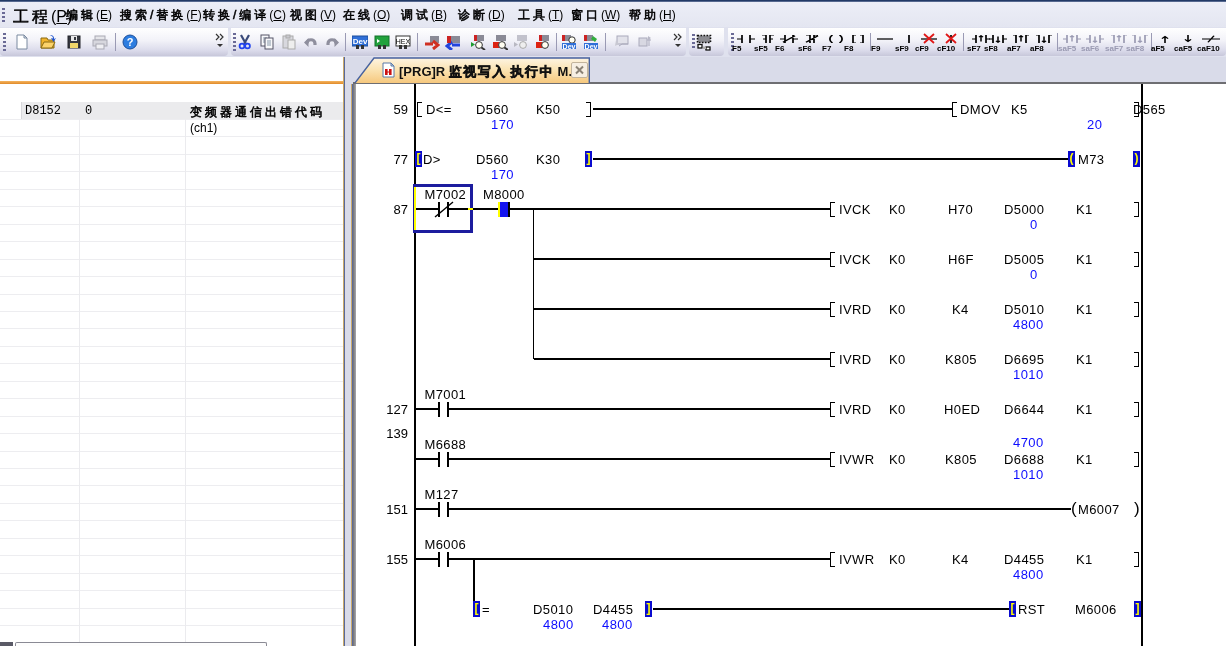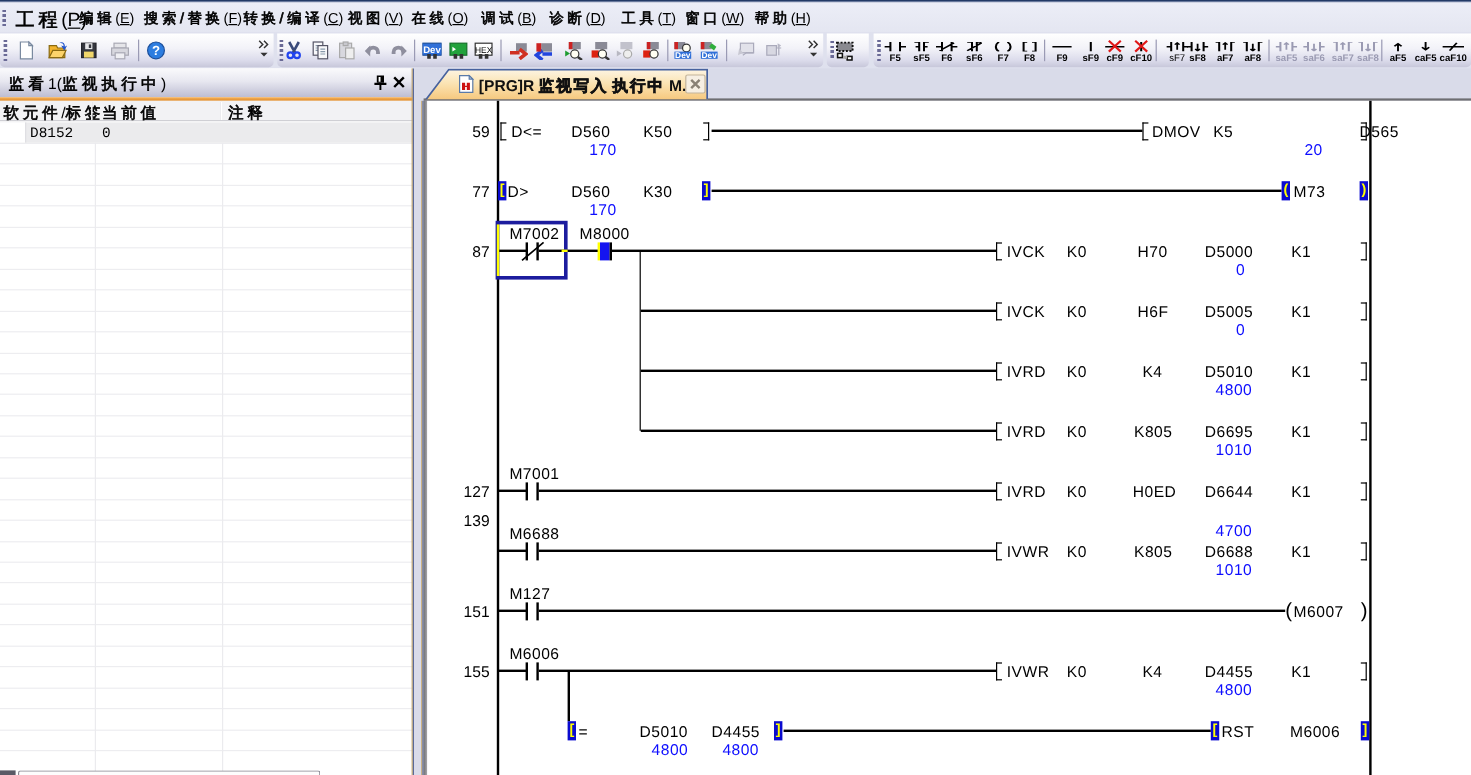--- a/index.html
+++ b/index.html
@@ -9,21 +9,21 @@
 .vl{position:absolute;width:1.5px;background:#000}
 .num{position:absolute;font-size:13px;color:#000;text-align:right;width:30px;line-height:14px}
 .ob{position:absolute;width:5px;height:15px;border-left:1.7px solid #000;border-top:1.6px solid #000;border-bottom:1.6px solid #000}
 .cb{position:absolute;width:5px;height:15px;border-right:1.7px solid #000;border-top:1.6px solid #000;border-bottom:1.6px solid #000}
 .bb{position:absolute;width:7px;height:16px;background:#0b0bcf;color:#ffff00;font-size:12px;line-height:15px;text-align:center;font-weight:bold}
 .lbl{position:absolute;font-size:13px;letter-spacing:.4px;color:#000;line-height:13px;white-space:nowrap}
 .cs{position:absolute;width:2px;height:15px;background:#000}
 .ico{position:absolute;width:16px;height:16px;line-height:0}
 .grip{position:absolute;width:3px;background-image:repeating-linear-gradient(#6a6a96 0 2px,transparent 2px 4px)}
 .sep{position:absolute;width:1px;background:#9a9ab4;top:33px;height:18px}
-.fk{position:absolute;text-align:center;font-size:9px;line-height:9px;color:#000;letter-spacing:0}
+.fk{position:absolute;font-size:9px;line-height:9px;color:#000;letter-spacing:0}
 </style></head><body>
 <div class="abs" style="left:0;top:0;width:1226px;height:1px;background:#223a66"></div>
 <div class="abs" style="left:0;top:1px;width:1226px;height:1px;background:#55688f"></div>
 <div class="abs" style="left:0;top:2px;width:1226px;height:25px;background:linear-gradient(#eceef7,#e4e6f1)">
 <div class="grip" style="left:2px;top:6px;height:16px"></div>
 <div class="abs" style="left:13px;top:5px;font-size:16px;color:#000"><span style="letter-spacing:3px;-webkit-text-stroke:0.55px currentColor">工程</span>(<span style="text-decoration:underline">P</span>)</div>
 <div class="abs" style="left:66px;top:5px;font-size:12px;color:#000"><span style="letter-spacing:3px;-webkit-text-stroke:0.55px currentColor">编辑</span>(<span style="text-decoration:underline">E</span>)</div>
 <div class="abs" style="left:120px;top:5px;font-size:12px;color:#000"><span style="letter-spacing:3px;-webkit-text-stroke:0.55px currentColor">搜索/替换</span>(<span style="text-decoration:underline">F</span>)</div>
 <div class="abs" style="left:203px;top:5px;font-size:12px;color:#000"><span style="letter-spacing:3px;-webkit-text-stroke:0.55px currentColor">转换/编译</span>(<span style="text-decoration:underline">C</span>)</div>
 <div class="abs" style="left:290px;top:5px;font-size:12px;color:#000"><span style="letter-spacing:3px;-webkit-text-stroke:0.55px currentColor">视图</span>(<span style="text-decoration:underline">V</span>)</div>
@@ -228,21 +228,21 @@
     </svg><svg class="abs" style="left:3px;top:-2px" width="12" height="11">
       <path d="M1 1l10 9M11 1L1 10" stroke="#e01818" stroke-width="1.8"></path>
     </svg></div>
 <div class="fk" style="left:937px;top:44px;width:28px;color:#000;font-weight:bold;font-size:8px">cF10</div>
 <div class="sep" style="left:963px"></div>
 <div class="abs" style="left:972px;top:35px;width:18px;height:8px;line-height:0"><svg width="18" height="8" viewBox="0 0 18 11" preserveAspectRatio="none">
       <path d="M0 5.5h4M14 5.5h4M4 0v11M14 0v11" stroke="#000" stroke-width="1.7" fill="none"></path>
     </svg><svg class="abs" style="left:0;top:0" width="18" height="8" viewBox="0 0 18 11" preserveAspectRatio="none">
       <path d="M9 9V1M7 3l2-2 2 2" stroke="#000" stroke-width="1.5" fill="none"></path>
     </svg></div>
-<div class="fk" style="left:967px;top:44px;width:28px;color:#000;font-weight:normal;font-size:8px">sF7</div>
+<div class="fk" style="left:967px;top:44px;width:28px;color:#000;font-weight:bold;font-size:8px">sF7</div>
 <div class="abs" style="left:989px;top:35px;width:18px;height:8px;line-height:0"><svg width="18" height="8" viewBox="0 0 18 11" preserveAspectRatio="none">
       <path d="M0 5.5h4M14 5.5h4M4 0v11M14 0v11" stroke="#000" stroke-width="1.7" fill="none"></path>
     </svg><svg class="abs" style="left:0;top:0" width="18" height="8" viewBox="0 0 18 11" preserveAspectRatio="none">
       <path d="M9 2v8M7 8l2 2 2-2" stroke="#000" stroke-width="1.5" fill="none"></path>
     </svg></div>
 <div class="fk" style="left:984px;top:44px;width:28px;color:#000;font-weight:bold;font-size:8px">sF8</div>
 <div class="abs" style="left:1012px;top:35px;width:18px;height:8px;line-height:0"><svg width="18" height="8" viewBox="0 0 18 11" preserveAspectRatio="none">
       <path d="M1 0h3M14 0h3M4 0v11M14 0v11" stroke="#000" stroke-width="1.7" fill="none"></path>
     </svg><svg class="abs" style="left:0;top:0" width="18" height="8" viewBox="0 0 18 11" preserveAspectRatio="none">
       <path d="M9 9V1M7 3l2-2 2 2" stroke="#000" stroke-width="1.5" fill="none"></path>
@@ -286,44 +286,26 @@
 <div class="fk" style="left:1151px;top:44px;width:28px;color:#000;font-weight:bold;font-size:8px">aF5</div>
 <div class="abs" style="left:1179px;top:35px;width:18px;height:8px;line-height:0"><svg width="18" height="8" viewBox="0 0 18 11" preserveAspectRatio="none">
       <path d="M9 0v9M6 6l3 3 3-3" stroke="#000" stroke-width="1.6" fill="none"></path>
     </svg></div>
 <div class="fk" style="left:1174px;top:44px;width:28px;color:#000;font-weight:bold;font-size:8px">caF5</div>
 <div class="abs" style="left:1202px;top:35px;width:18px;height:8px;line-height:0"><svg width="18" height="8" viewBox="0 0 18 11" preserveAspectRatio="none">
       <path d="M0 5.5h18M6 10L12 1" stroke="#000" stroke-width="1.6" fill="none"></path>
     </svg></div>
 <div class="fk" style="left:1197px;top:44px;width:28px;color:#000;font-weight:bold;font-size:8px">caF10</div>
 <div class="abs" style="left:0;top:57px;width:345px;height:589px;background:#fff">
-<div class="abs" style="left:0;top:0;width:345px;height:24px;background:linear-gradient(#fafafc,#e7e7f0 45%,#bdbdd2)">
-<div class="abs" style="left:7px;top:4px;font-size:13px;color:#000"><span style="letter-spacing:3.5px;-webkit-text-stroke:0.55px currentColor">监看</span>1(<span style="letter-spacing:3.5px;-webkit-text-stroke:0.55px currentColor">监视执行中</span>)</div>
-<svg class="abs" style="left:311px;top:5px" width="12" height="14" viewBox="0 0 12 14">
-        <path d="M3 1h6v6H3z" fill="#000"></path>
-        <path d="M4.5 2.2h1.6v4h-1.6z" fill="#fff"></path>
-        <path d="M1 7h10v1.8H1z" fill="#000"></path>
-        <path d="M5.2 8.8h1.6V13H5.2z" fill="#000"></path>
-      </svg>
-<svg class="abs" style="left:327px;top:6px" width="11" height="11" viewBox="0 0 11 11">
-        <path d="M1.5 1.5l8 8M9.5 1.5l-8 8" stroke="#000" stroke-width="2"></path>
-      </svg>
-</div>
 <div class="abs" style="left:0;top:24px;width:345px;height:3px;background:linear-gradient(#f5b45f,#e08a28)"></div>
-<div class="abs" style="left:0;top:27px;width:345px;height:17px;background:#f2f2f4;border-bottom:1px solid #cfcfd4">
-<div class="abs" style="left:3px;top:1px;font-size:13px;color:#000"><span style="letter-spacing:3px;-webkit-text-stroke:0.55px currentColor">软元件</span>/<span style="letter-spacing:3px;-webkit-text-stroke:0.55px currentColor">标签</span></div>
-<div class="abs" style="left:85px;top:1px;font-size:13px;color:#000"><span style="letter-spacing:3px;-webkit-text-stroke:0.55px currentColor">当前值</span></div>
-<div class="abs" style="left:190px;top:1px;font-size:13px;color:#000"><span style="letter-spacing:3px;-webkit-text-stroke:0.55px currentColor">注释</span></div>
-<div class="abs" style="left:76px;top:1px;width:1px;height:15px;background:#b9b9c0;border-right:1px solid #fff"></div>
-<div class="abs" style="left:184px;top:1px;width:1px;height:15px;background:#b9b9c0;border-right:1px solid #fff"></div>
-</div>
 <div class="abs" style="left:0;top:45px;width:345px;height:17px;background:#ebebed"></div>
 <div class="abs" style="left:0;top:45px;width:22px;height:17px;background:#fff;border-right:1px solid #d8d8dc"></div>
 <div class="abs" style="left:25px;top:47px;font-family:'Liberation Mono',monospace;font-size:12px;color:#000">D8152</div>
 <div class="abs" style="left:85px;top:47px;font-family:'Liberation Mono',monospace;font-size:12px;color:#000">0</div>
+<div class="abs" style="left:190px;top:47px;font-size:12px;color:#000"><span style="letter-spacing:3px;-webkit-text-stroke:0.55px currentColor">变频器通信出错代码</span>(ch1)</div>
 <div class="abs" style="left:0;top:62px;width:345px;height:1px;background:#ededf0"></div>
     <div class="abs" style="left:0;top:79.45px;width:345px;height:1px;background:#ededf0"></div>
     <div class="abs" style="left:0;top:96.9px;width:345px;height:1px;background:#ededf0"></div>
     <div class="abs" style="left:0;top:114.35000000000001px;width:345px;height:1px;background:#ededf0"></div>
     <div class="abs" style="left:0;top:131.8px;width:345px;height:1px;background:#ededf0"></div>
     <div class="abs" style="left:0;top:149.25px;width:345px;height:1px;background:#ededf0"></div>
     <div class="abs" style="left:0;top:166.7px;width:345px;height:1px;background:#ededf0"></div>
     <div class="abs" style="left:0;top:184.14999999999998px;width:345px;height:1px;background:#ededf0"></div>
     <div class="abs" style="left:0;top:201.59999999999997px;width:345px;height:1px;background:#ededf0"></div>
     <div class="abs" style="left:0;top:219.04999999999995px;width:345px;height:1px;background:#ededf0"></div>

